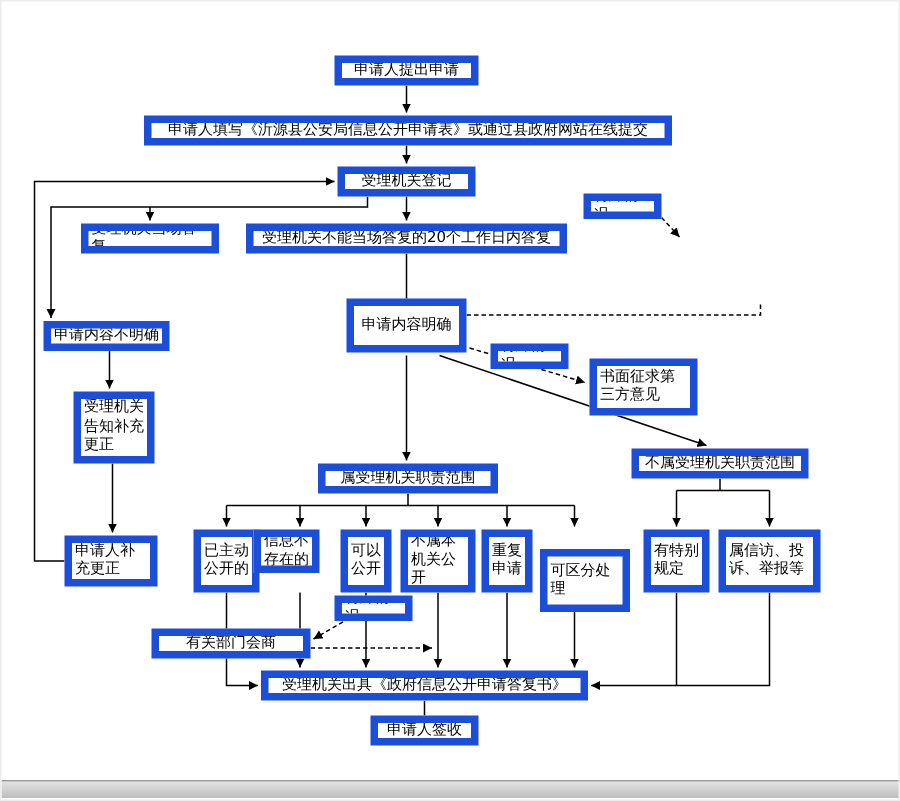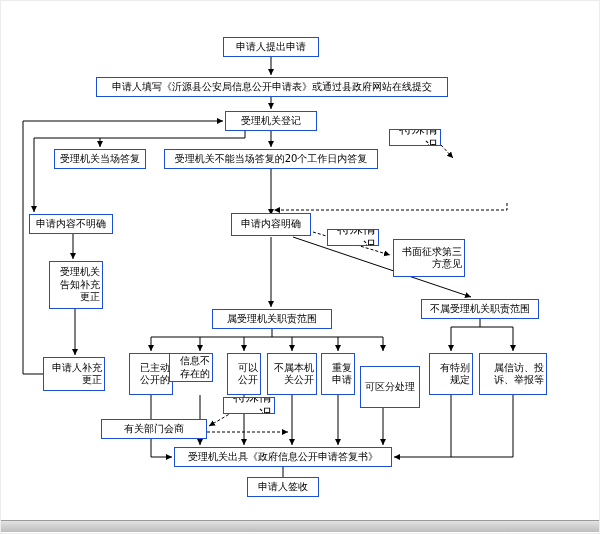--- a/index.html
+++ b/index.html
@@ -7,26 +7,26 @@
   body { font-family:"DejaVu Sans","Liberation Sans",sans-serif; }
   .canvas {
     position:relative; width:600px; height:534px;
     background:#fff; border:1px solid #ececec; overflow:hidden;
   }
   .arrows { position:absolute; left:0; top:0; z-index:1; pointer-events:none; }
   .arrows path.s { stroke:#000; stroke-width:1; fill:none; }
   .arrows path.d { stroke:#000; stroke-width:1; fill:none; stroke-dasharray:3 2; }
   .node {
     position:absolute; z-index:2;
-    border:1px solid #1d4ed8; background:#fff; color:#000;
+    border:5px solid #1d4ed8; background:#fff; color:#000;
     display:flex; align-items:center; justify-content:center;
-    text-align:right; font-size:10px; line-height:1.25;
+    text-align:left; font-size:10px; line-height:1.25;
     padding:1px 2px; overflow:hidden;
   }
-  .node.tag { font-size:13px; }
+  .node.tag { font-size:10px; }
   .bottom-bar {
     position:absolute; left:0; top:519px; width:600px; height:12px; z-index:3;
     background:linear-gradient(#e3e3e3,#bdbdbd); border-top:1px solid #9a9a9a;
   }
 </style>
 </head>
 <body>
 
 <div class="canvas">
 
@@ -85,21 +85,21 @@
     <path class="d" d="M206,431 H287" marker-end="url(#arr)"></path>
   </svg>
 
   <div class="node" style="left:222px;top:36px;width:96px;height:20px">申请人提出申请</div>
   <div class="node" style="left:95px;top:76px;width:352px;height:20px">申请人填写《沂源县公安局信息公开申请表》或通过县政府网站在线提交</div>
   <div class="node" style="left:224px;top:110px;width:92px;height:20px">受理机关登记</div>
   <div class="node tag" style="left:388px;top:128px;width:52px;height:17px">特殊情况</div>
   <div class="node" style="left:53px;top:148px;width:92px;height:20px">受理机关当场答复</div>
   <div class="node" style="left:163px;top:148px;width:214px;height:20px">受理机关不能当场答复的20个工作日内答复</div>
   <div class="node" style="left:28px;top:213px;width:84px;height:20px">申请内容不明确</div>
-  <div class="node" style="left:230px;top:212px;width:80px;height:23px">申请内容明确</div>
+  <div class="node" style="left:230px;top:198px;width:80px;height:36px">申请内容明确</div>
   <div class="node tag" style="left:326px;top:228px;width:52px;height:17px">特殊情况</div>
   <div class="node" style="left:392px;top:238px;width:72px;height:38px">书面征求第三方意见</div>
   <div class="node" style="left:48px;top:260px;width:54px;height:48px">受理机关告知补充更正</div>
   <div class="node" style="left:211px;top:308px;width:120px;height:20px">属受理机关职责范围</div>
   <div class="node" style="left:420px;top:298px;width:118px;height:20px">不属受理机关职责范围</div>
   <div class="node" style="left:42px;top:356px;width:62px;height:34px">申请人补充更正</div>
   <div class="node" style="left:128px;top:352px;width:44px;height:42px">已主动公开的</div>
   <div class="node" style="left:168px;top:352px;width:44px;height:29px">信息不存在的</div>
   <div class="node" style="left:226px;top:352px;width:34px;height:42px">可以公开</div>
   <div class="node" style="left:320px;top:352px;width:34px;height:42px">重复申请</div>

